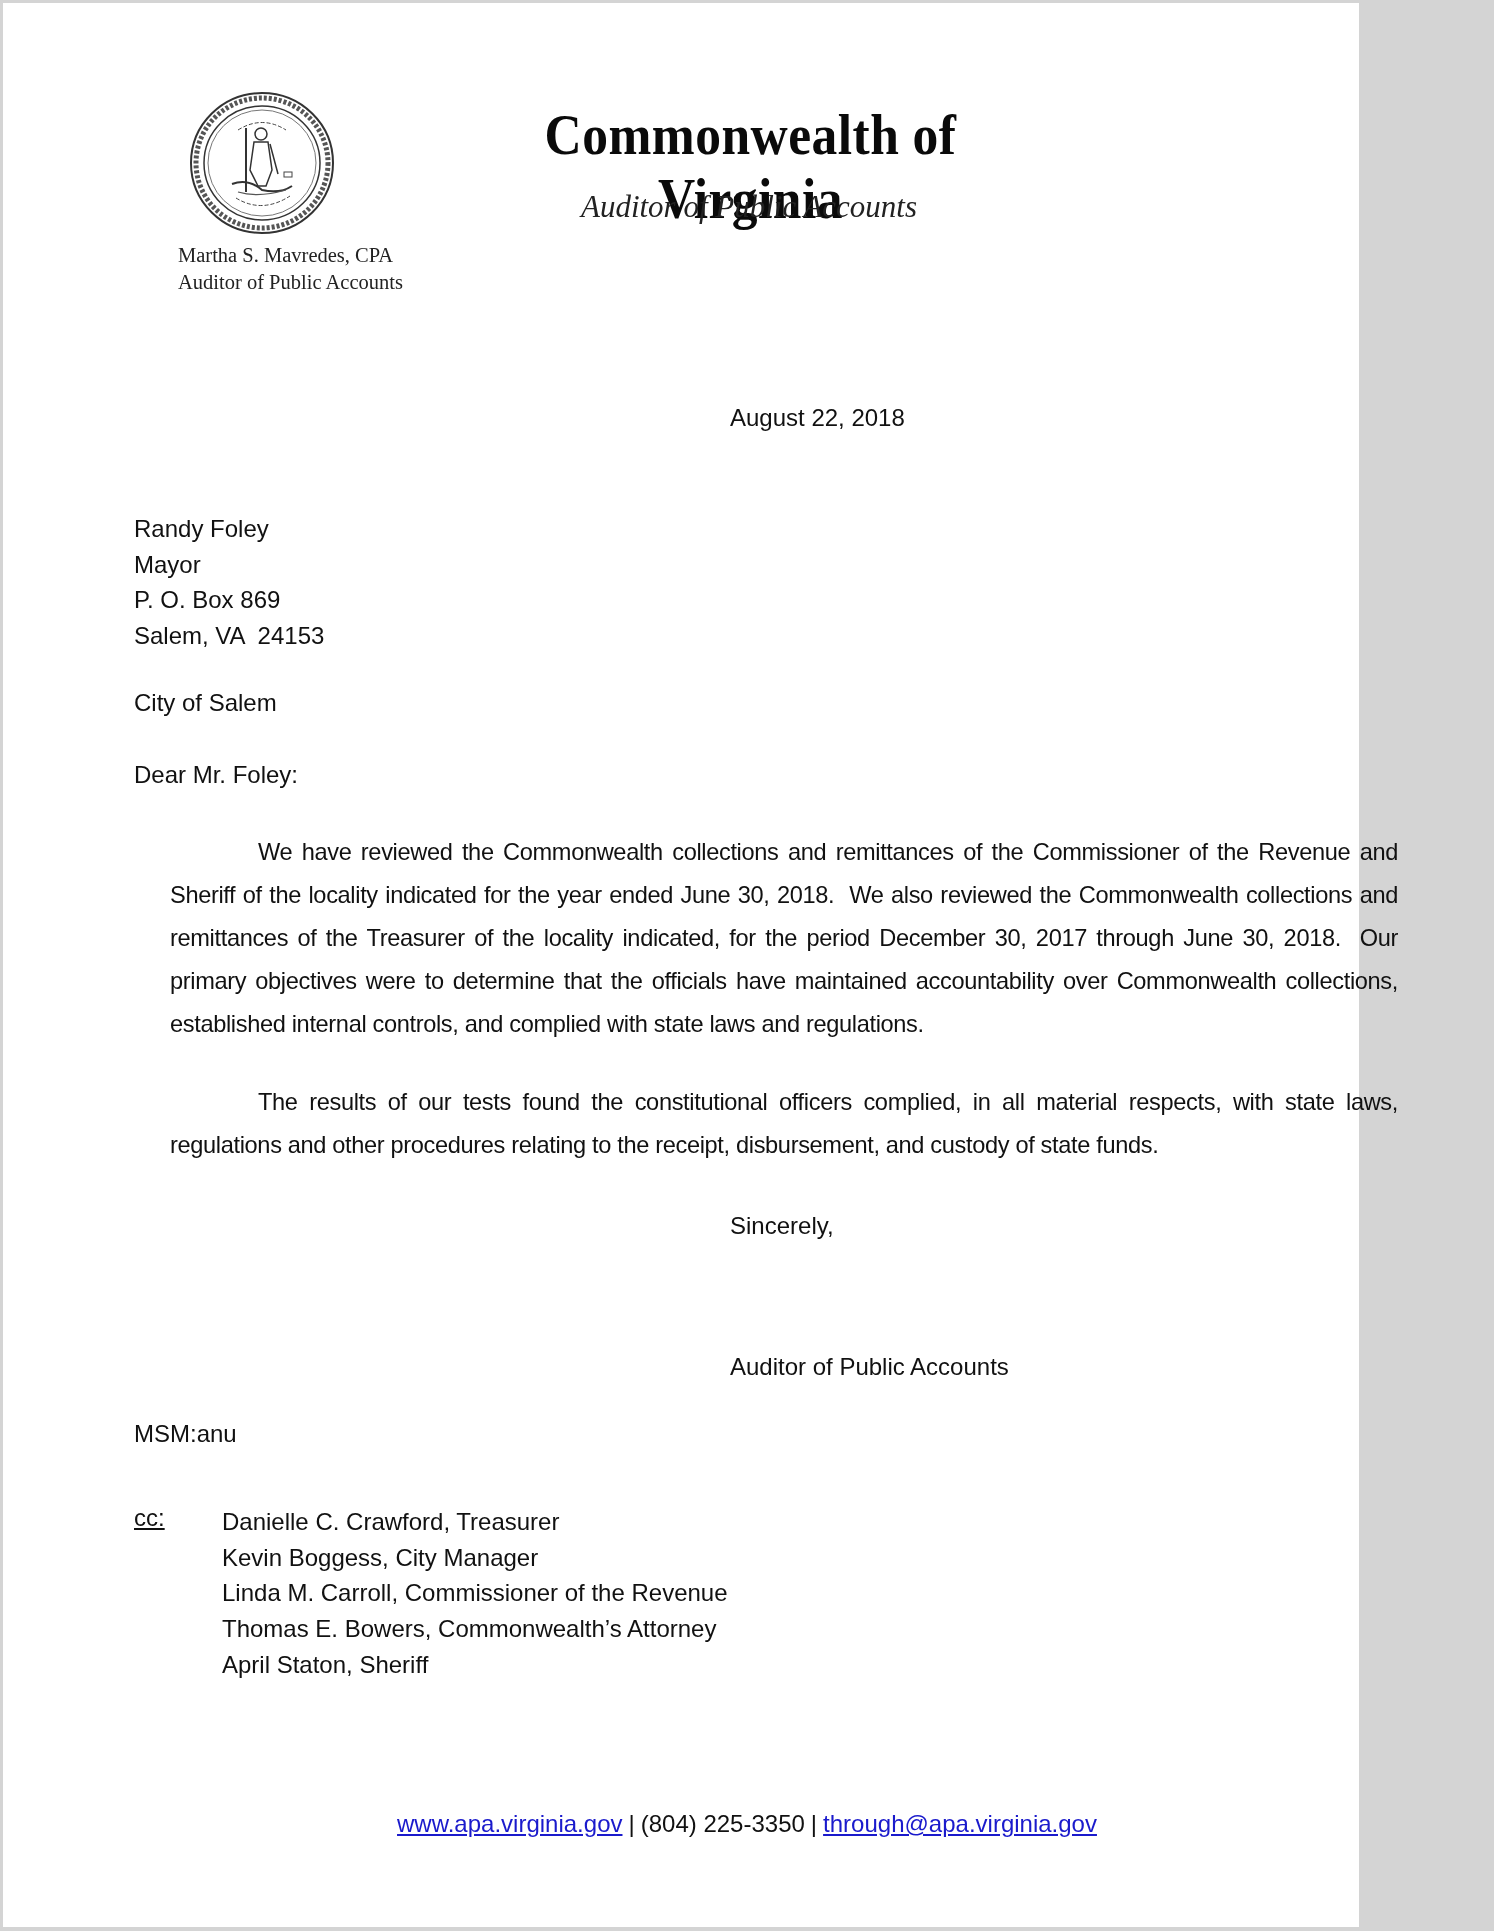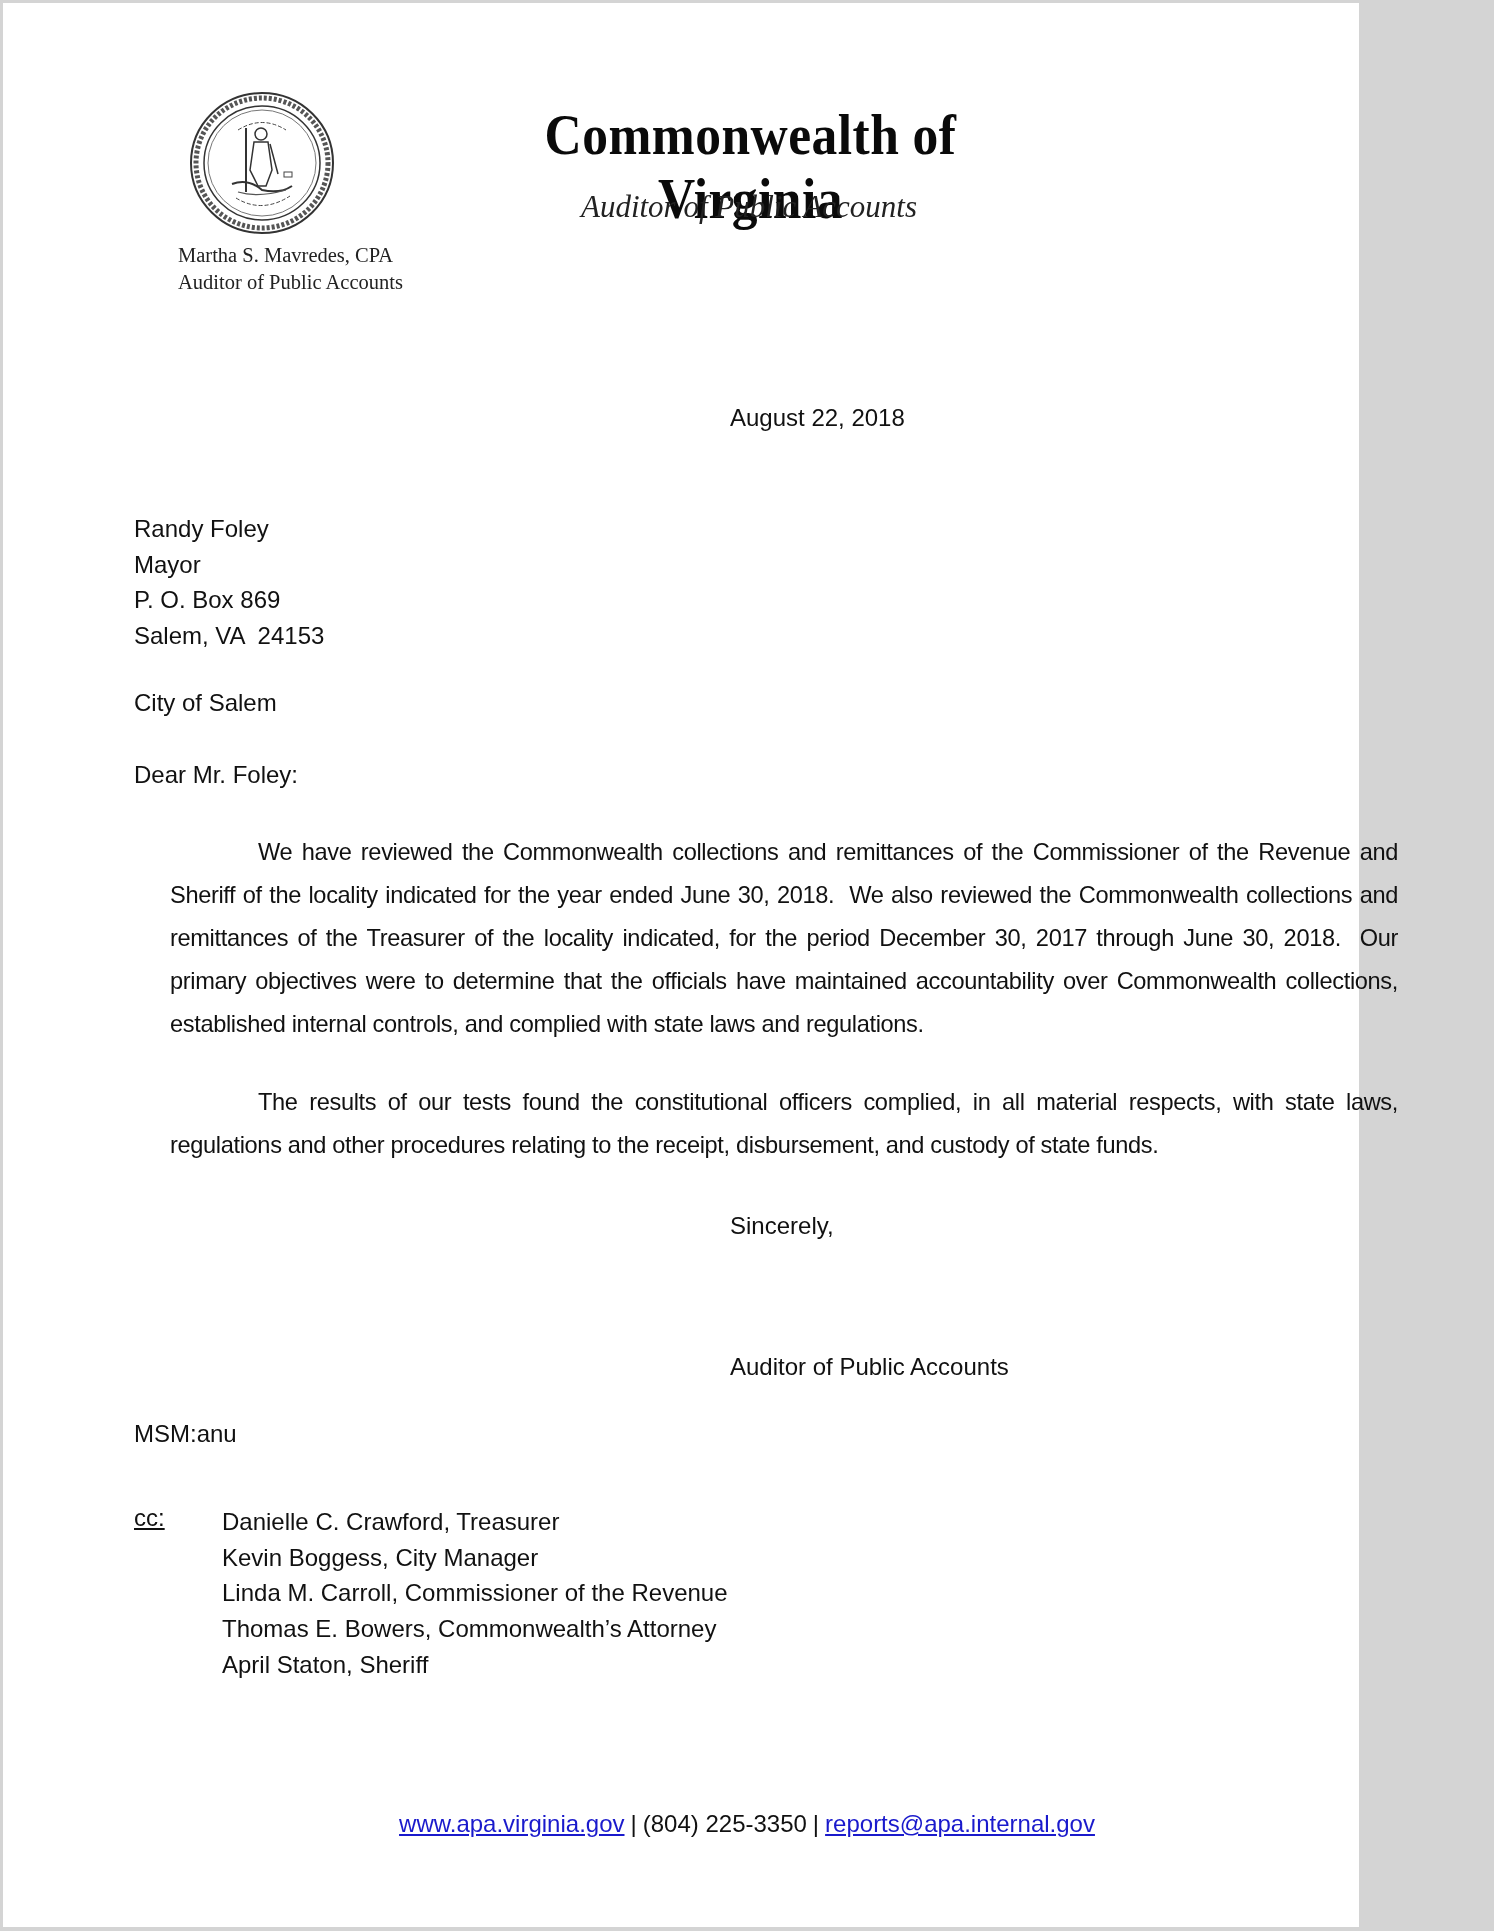--- a/index.html
+++ b/index.html
@@ -103,16 +103,16 @@
   <div class="abs sans body-text cc-label">cc:</div>
   <div class="cc-list sans body-text">
     <span class="line">Danielle C. Crawford, Treasurer</span>
     <span class="line">Kevin Boggess, City Manager</span>
     <span class="line">Linda M. Carroll, Commissioner of the Revenue</span>
     <span class="line">Thomas E. Bowers, Commonwealth’s Attorney</span>
     <span class="line">April Staton, Sheriff</span>
   </div>
 
   <div class="footer sans">
-    <a>www.apa.virginia.gov</a><span class="sep">|</span><span>(804) 225-3350</span><span class="sep">|</span><a>reports@apa.internal.gov</a>
+    <a>www.apa.virginia.gov</a><span class="sep">|</span><span>(804) 225-3350</span><span class="sep">|</span><a>through@apa.virginia.gov</a>
   </div>
 
 </div>
 
 </body></html>

